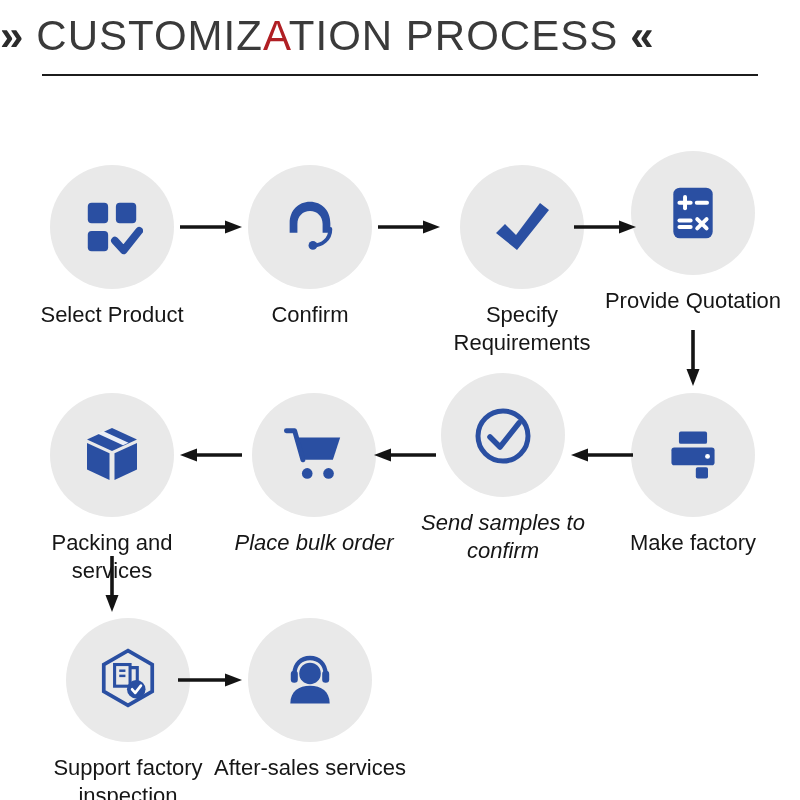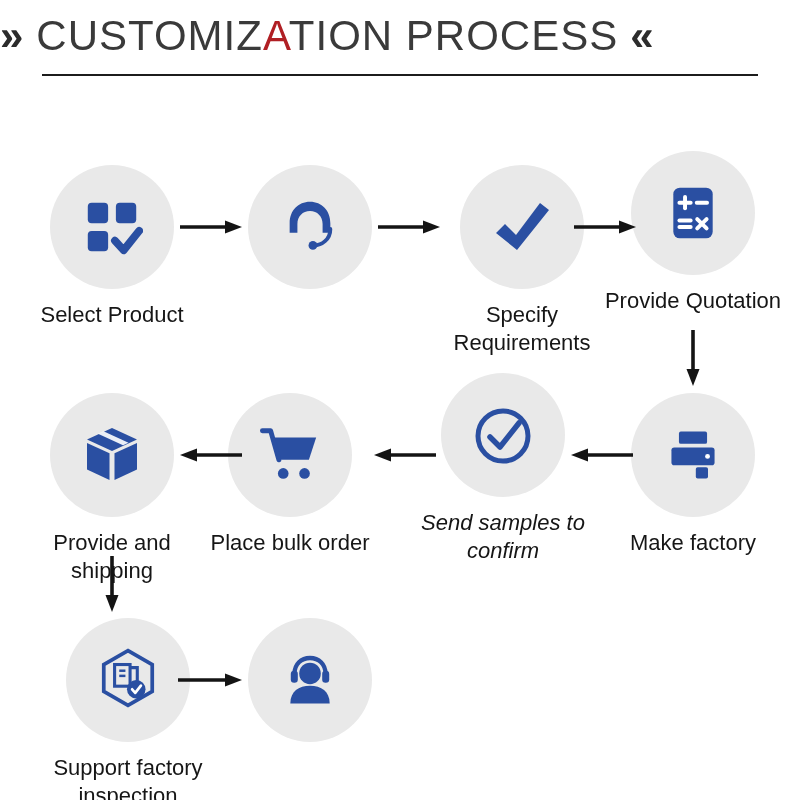--- a/index.html
+++ b/index.html
@@ -68,20 +68,21 @@
   </div>
 
   <div class="step" style="left:210px; top:165px;">
     <div class="circle">
       <svg width="62" height="62" viewBox="0 0 64 64">
         <path d="M32 6 C19.8 6 11 15.2 11 28 L11 38 L19 38 L19 29 C19 21 24.5 15.5 32 15.5 C39.5 15.5 45 21 45 29 L45 38 L53 38 L53 28 C53 15.2 44.2 6 32 6 Z" fill="currentColor"></path>
         <path d="M53 34 C53 45 44 51 36 51" fill="none" stroke="currentColor" stroke-width="4" stroke-linecap="round"></path>
         <circle cx="35" cy="51" r="4.5" fill="currentColor"></circle>
       </svg>
     </div>
+    <div class="label">Confirm</div>
   </div>
 
   <div class="step" style="left:422px; top:165px;">
     <div class="circle">
       <svg width="64" height="64" viewBox="0 0 64 64">
         <polygon points="6,38 15,29 26,40 50,8 59,15 27,55" fill="currentColor"></polygon>
       </svg>
     </div>
     <div class="label">Specify Requirements</div>
   </div>
@@ -131,24 +132,24 @@
 
   <div class="step" style="left:12px; top:393px;">
     <div class="circle">
       <svg width="64" height="64" viewBox="0 0 64 64">
         <polygon points="32,5 57,16.5 32,28 7,16.5" fill="currentColor"></polygon>
         <polygon points="7,20 29.5,30.3 29.5,57 7,46.5" fill="currentColor"></polygon>
         <polygon points="57,20 34.5,30.3 34.5,57 57,46.5" fill="currentColor"></polygon>
         <polygon points="18,10.8 43,22.3 48.5,19.8 23.5,8.3" fill="#ffffff" opacity="0.9"></polygon>
       </svg>
     </div>
-    <div class="label">Provide and shipping</div>
-  </div>
-
-  <div class="step" style="left:190px; top:393px;">
+    <div class="label">Packing and services</div>
+  </div>
+
+  <div class="step" style="left:214px; top:393px;font-style:italic;">
     <div class="circle">
       <svg width="62" height="62" viewBox="0 0 64 64">
         <path d="M13 14 L59 14 L51.5 37 L19.5 37 Z" fill="currentColor"></path>
         <path d="M3.5 7 L12 7 L20.5 37" fill="none" stroke="currentColor" stroke-width="5" stroke-linecap="round" stroke-linejoin="round"></path>
         <circle cx="25" cy="51" r="5.5" fill="currentColor"></circle>
         <circle cx="47" cy="51" r="5.5" fill="currentColor"></circle>
       </svg>
     </div>
     <div class="label">Place bulk order</div>
   </div>
@@ -218,20 +219,21 @@
   <div class="step" style="left:210px; top:618px;">
     <div class="circle">
       <svg width="60" height="60" viewBox="0 0 64 64">
         <circle cx="32" cy="25" r="11.5" fill="currentColor"></circle>
         <path d="M11 57 C11 44 20 38 32 38 C44 38 53 44 53 57 Z" fill="currentColor"></path>
         <path d="M15.5 25 C15.5 15 22.5 8.5 32 8.5 C41.5 8.5 48.5 15 48.5 25" fill="none" stroke="currentColor" stroke-width="4.6"></path>
         <rect x="11.5" y="22" width="7.5" height="13" rx="3.5" fill="currentColor"></rect>
         <rect x="45" y="22" width="7.5" height="13" rx="3.5" fill="currentColor"></rect>
       </svg>
     </div>
+    <div class="label">After-sales services</div>
   </div>
 
   <div class="arrow" style="left:178px; top:672px;">
     <svg width="64" height="16" viewBox="0 0 64 16">
         <line x1="0" y1="8" x2="49" y2="8" stroke="currentColor" stroke-width="3.6"></line>
         <polygon points="47,1.5 64,8 47,14.5" fill="currentColor"></polygon>
       </svg>
   </div>
 
 </div>

